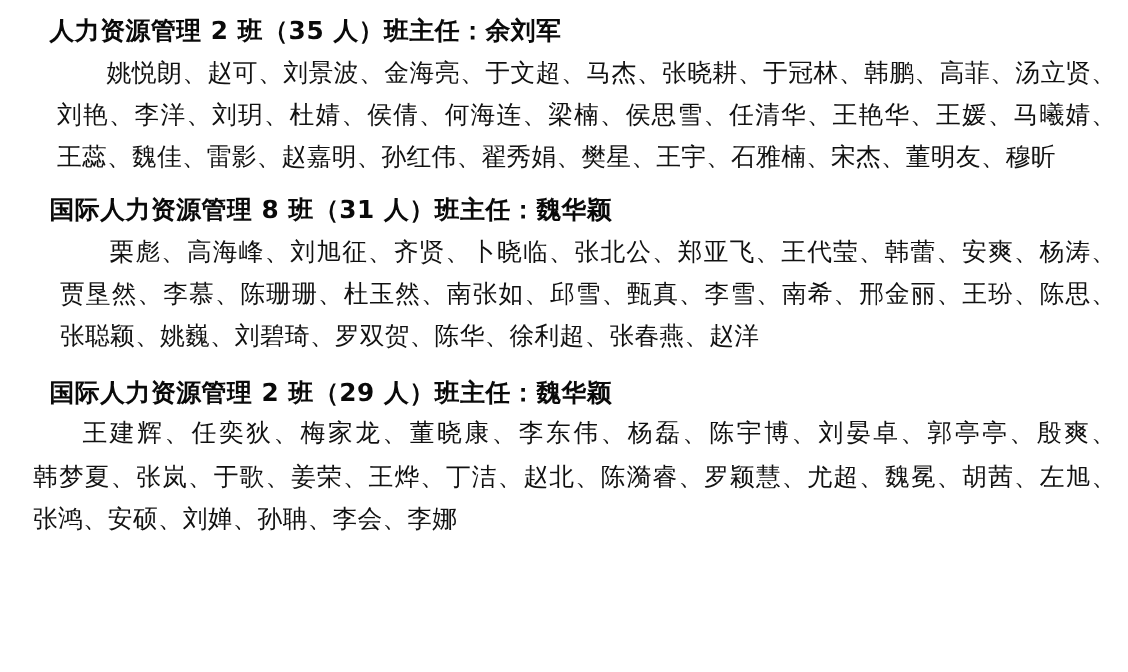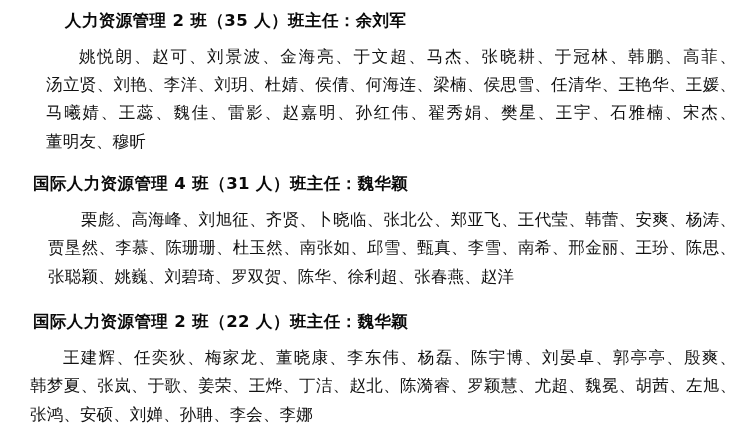--- a/index.html
+++ b/index.html
@@ -31,29 +31,29 @@
     letter-spacing: 0.4px;
     line-height: 1.62;
     text-indent: 2em;
     margin: 0;
     padding: 0;
     color: #0a0a0a;
   }
   .name-list {
     font-size: 16.5px;
     line-height: 1.72;
-    margin: 8px;
+    margin: 0;
     padding: 0 8px 0 38px;
     text-align: justify;
     text-justify: inter-character;
     text-indent: 2em;
     color: #111111;
     letter-spacing: 0.2px;
   }
-  .block-1 .class-heading { padding-top: 8px; padding-left: 32px; }
+  .block-1 .class-heading { padding-top: 8px; }
   .block-2 .class-heading { padding-top: 7px; }
   .block-3 .class-heading { padding-top: 10px; }
   .block-3 .name-list { padding-left: 22px; }
   .block-2 .name-list { padding-left: 40px; }
   .name-list .nm {
     white-space: nowrap;
   }
   .sep {
     letter-spacing: 0;
   }
@@ -62,22 +62,22 @@
 <body>
 
 <div class="page">
 
   <div class="class-block block-1">
     <div class="class-heading">人力资源管理 2 班（35 人）班主任：余刘军</div>
     <div class="name-list"><span class="nm">姚悦朗</span><span class="sep">、</span><span class="nm">赵可</span><span class="sep">、</span><span class="nm">刘景波</span><span class="sep">、</span><span class="nm">金海亮</span><span class="sep">、</span><span class="nm">于文超</span><span class="sep">、</span><span class="nm">马杰</span><span class="sep">、</span><span class="nm">张晓耕</span><span class="sep">、</span><span class="nm">于冠林</span><span class="sep">、</span><span class="nm">韩鹏</span><span class="sep">、</span><span class="nm">高菲</span><span class="sep">、</span><span class="nm">汤立贤</span><span class="sep">、</span><span class="nm">刘艳</span><span class="sep">、</span><span class="nm">李洋</span><span class="sep">、</span><span class="nm">刘玥</span><span class="sep">、</span><span class="nm">杜婧</span><span class="sep">、</span><span class="nm">侯倩</span><span class="sep">、</span><span class="nm">何海连</span><span class="sep">、</span><span class="nm">梁楠</span><span class="sep">、</span><span class="nm">侯思雪</span><span class="sep">、</span><span class="nm">任清华</span><span class="sep">、</span><span class="nm">王艳华</span><span class="sep">、</span><span class="nm">王媛</span><span class="sep">、</span><span class="nm">马曦婧</span><span class="sep">、</span><span class="nm">王蕊</span><span class="sep">、</span><span class="nm">魏佳</span><span class="sep">、</span><span class="nm">雷影</span><span class="sep">、</span><span class="nm">赵嘉明</span><span class="sep">、</span><span class="nm">孙红伟</span><span class="sep">、</span><span class="nm">翟秀娟</span><span class="sep">、</span><span class="nm">樊星</span><span class="sep">、</span><span class="nm">王宇</span><span class="sep">、</span><span class="nm">石雅楠</span><span class="sep">、</span><span class="nm">宋杰</span><span class="sep">、</span><span class="nm">董明友</span><span class="sep">、</span><span class="nm">穆昕</span></div>
   </div>
 
   <div class="class-block block-2">
-    <div class="class-heading">国际人力资源管理 4 班（31 人）班主任：魏华颖</div>
+    <div class="class-heading">国际人力资源管理 8 班（31 人）班主任：魏华颖</div>
     <div class="name-list"><span class="nm">栗彪</span><span class="sep">、</span><span class="nm">高海峰</span><span class="sep">、</span><span class="nm">刘旭征</span><span class="sep">、</span><span class="nm">齐贤</span><span class="sep">、</span><span class="nm">卜晓临</span><span class="sep">、</span><span class="nm">张北公</span><span class="sep">、</span><span class="nm">郑亚飞</span><span class="sep">、</span><span class="nm">王代莹</span><span class="sep">、</span><span class="nm">韩蕾</span><span class="sep">、</span><span class="nm">安爽</span><span class="sep">、</span><span class="nm">杨涛</span><span class="sep">、</span><span class="nm">贾垦然</span><span class="sep">、</span><span class="nm">李慕</span><span class="sep">、</span><span class="nm">陈珊珊</span><span class="sep">、</span><span class="nm">杜玉然</span><span class="sep">、</span><span class="nm">南张如</span><span class="sep">、</span><span class="nm">邱雪</span><span class="sep">、</span><span class="nm">甄真</span><span class="sep">、</span><span class="nm">李雪</span><span class="sep">、</span><span class="nm">南希</span><span class="sep">、</span><span class="nm">邢金丽</span><span class="sep">、</span><span class="nm">王玢</span><span class="sep">、</span><span class="nm">陈思</span><span class="sep">、</span><span class="nm">张聪颖</span><span class="sep">、</span><span class="nm">姚巍</span><span class="sep">、</span><span class="nm">刘碧琦</span><span class="sep">、</span><span class="nm">罗双贺</span><span class="sep">、</span><span class="nm">陈华</span><span class="sep">、</span><span class="nm">徐利超</span><span class="sep">、</span><span class="nm">张春燕</span><span class="sep">、</span><span class="nm">赵洋</span></div>
   </div>
 
   <div class="class-block block-3">
-    <div class="class-heading">国际人力资源管理 2 班（22 人）班主任：魏华颖</div>
+    <div class="class-heading">国际人力资源管理 2 班（29 人）班主任：魏华颖</div>
     <div class="name-list"><span class="nm">王建辉</span><span class="sep">、</span><span class="nm">任奕狄</span><span class="sep">、</span><span class="nm">梅家龙</span><span class="sep">、</span><span class="nm">董晓康</span><span class="sep">、</span><span class="nm">李东伟</span><span class="sep">、</span><span class="nm">杨磊</span><span class="sep">、</span><span class="nm">陈宇博</span><span class="sep">、</span><span class="nm">刘晏卓</span><span class="sep">、</span><span class="nm">郭亭亭</span><span class="sep">、</span><span class="nm">殷爽</span><span class="sep">、</span><span class="nm">韩梦夏</span><span class="sep">、</span><span class="nm">张岚</span><span class="sep">、</span><span class="nm">于歌</span><span class="sep">、</span><span class="nm">姜荣</span><span class="sep">、</span><span class="nm">王烨</span><span class="sep">、</span><span class="nm">丁洁</span><span class="sep">、</span><span class="nm">赵北</span><span class="sep">、</span><span class="nm">陈漪睿</span><span class="sep">、</span><span class="nm">罗颖慧</span><span class="sep">、</span><span class="nm">尤超</span><span class="sep">、</span><span class="nm">魏冕</span><span class="sep">、</span><span class="nm">胡茜</span><span class="sep">、</span><span class="nm">左旭</span><span class="sep">、</span><span class="nm">张鸿</span><span class="sep">、</span><span class="nm">安硕</span><span class="sep">、</span><span class="nm">刘婵</span><span class="sep">、</span><span class="nm">孙聃</span><span class="sep">、</span><span class="nm">李会</span><span class="sep">、</span><span class="nm">李娜</span></div>
   </div>
 
 </div>
 
 </body></html>

